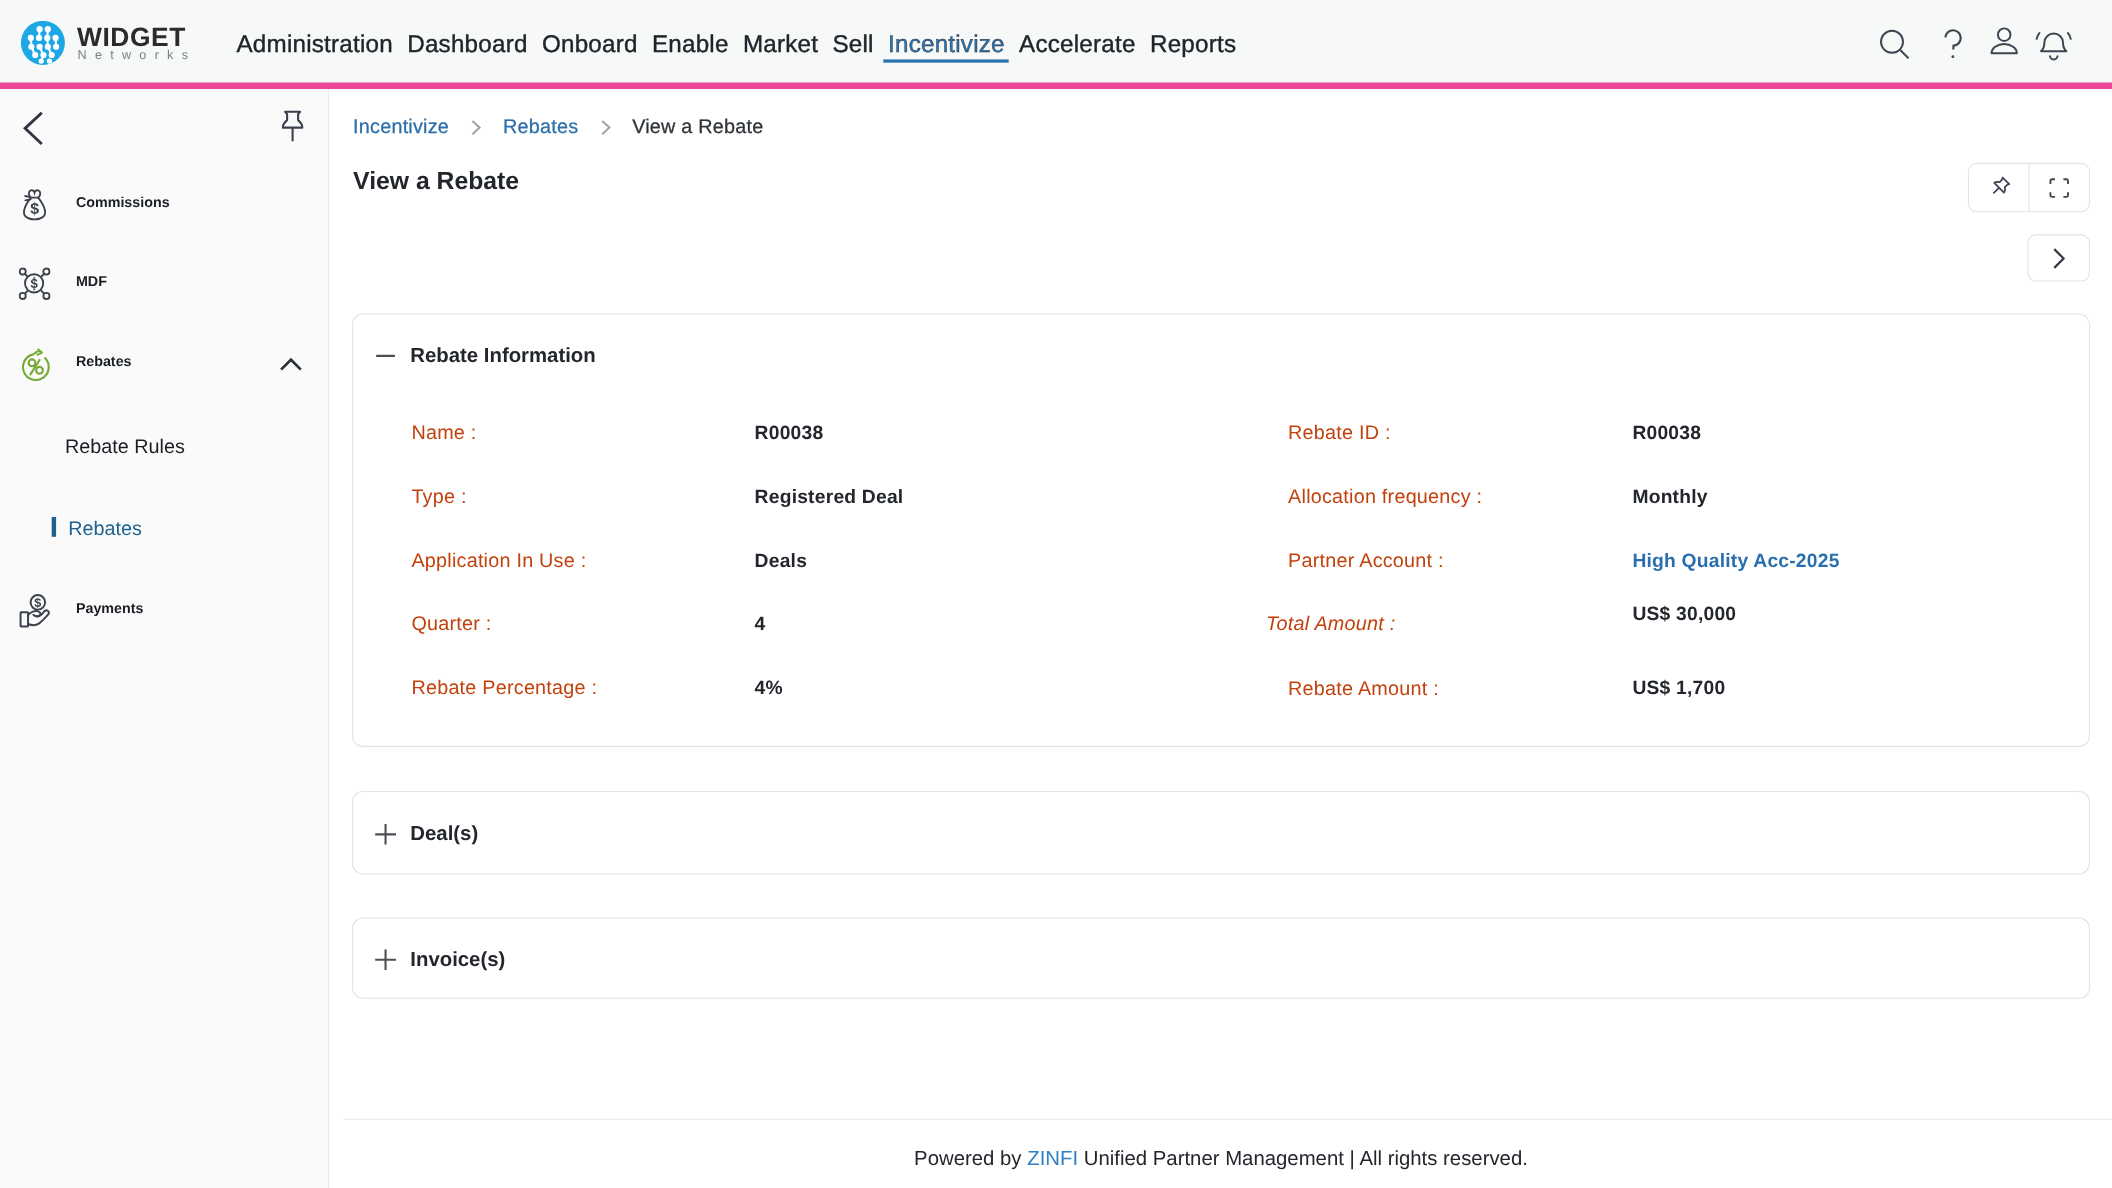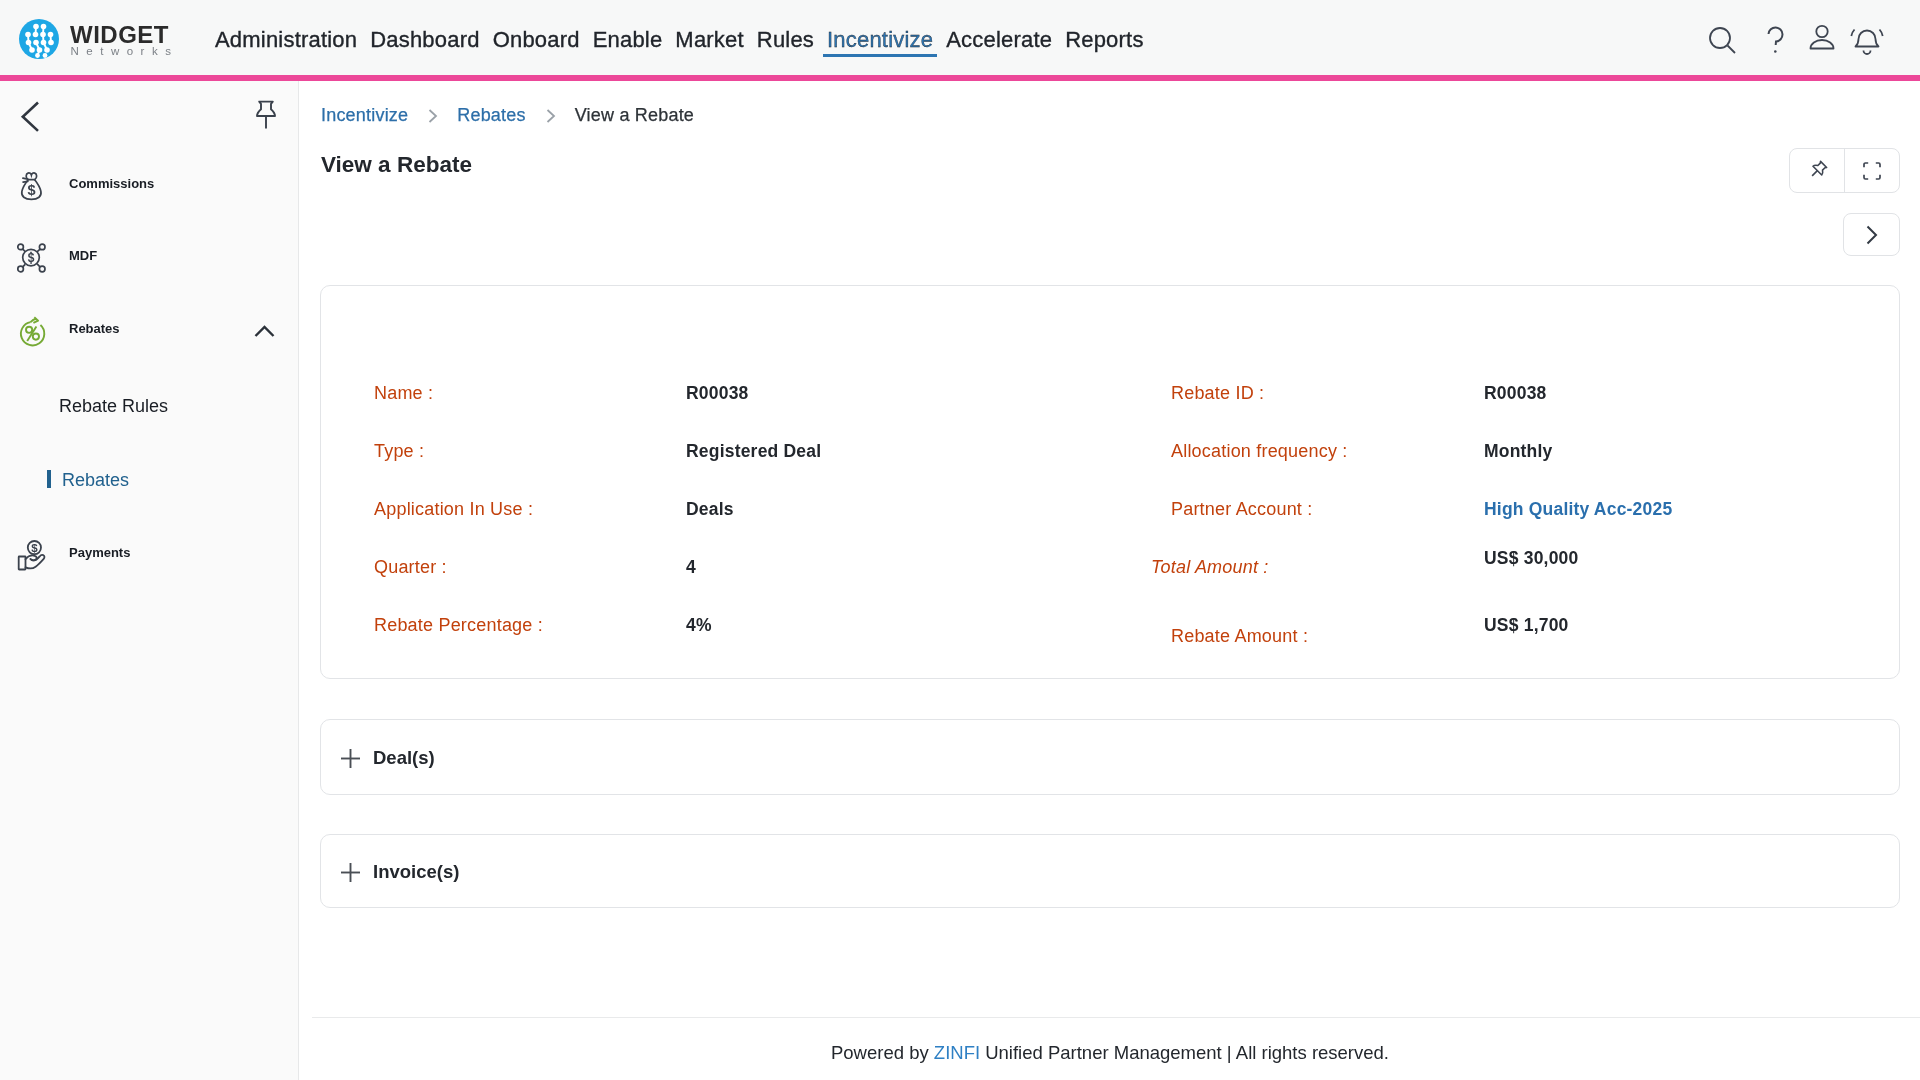--- a/index.html
+++ b/index.html
@@ -82,21 +82,21 @@
     </g>
   </svg>
   <div class="logo-widget">WIDGET</div>
   <div class="logo-networks">Networks</div>
   <div class="nav">
     <span>Administration</span>
       <span>Dashboard</span>
       <span>Onboard</span>
       <span>Enable</span>
       <span>Market</span>
-      <span>Rules</span>
+      <span>Sell</span>
       <span class="active">Incentivize</span>
       <span>Accelerate</span>
       <span>Reports</span>
   </div>
   <svg class="hicons" style="left:1708px" width="180" height="80" viewBox="0 0 180 80" fill="none" stroke="#3e4551" stroke-width="1.8">
     <circle cx="12" cy="38" r="10"></circle>
       <line x1="19.5" y1="45.5" x2="27" y2="53"></line>
     <path d="M60.5 34 a7 7 0 1 1 7.5 7.5 l-0.3 3.5" stroke-width="2"></path>
       <circle cx="67.3" cy="51.5" r="1.3" fill="#3e4551" stroke="none"></circle>
     <circle cx="114" cy="31.5" r="5.7"></circle>
@@ -196,20 +196,26 @@
       </svg>
     </div>
   </div>
   <div class="btn" style="left:1543px; top:132px; width:57px; height:43px;">
     <svg width="15" height="22" viewBox="0 0 15 22" fill="none" stroke="#333a44" stroke-width="2">
         <path d="M3.5 2.5 L12 11 L3.5 19.5"></path>
       </svg>
   </div>
 
   <div class="card" style="top:204px; height:394px;">
+    <div class="card-head">
+      <svg width="19" height="19" viewBox="0 0 19 19" stroke="#4a4f55" stroke-width="2">
+          <line x1="1" y1="9.5" x2="18" y2="9.5"></line>
+        </svg>
+      <div class="card-title">Rebate Information</div>
+    </div>
     <div class="lbl" style="left:53px; top:97px;">Name :</div>
     <div class="val" style="left:365px; top:97px;">R00038</div>
     <div class="lbl" style="left:850px; top:97px;">Rebate ID :</div>
     <div class="val" style="left:1163px; top:97px;">R00038</div>
 
     <div class="lbl" style="left:53px; top:155px;">Type :</div>
     <div class="val" style="left:365px; top:155px;">Registered Deal</div>
     <div class="lbl" style="left:850px; top:155px;">Allocation frequency :</div>
     <div class="val" style="left:1163px; top:155px;">Monthly</div>
 
@@ -218,21 +224,21 @@
     <div class="lbl" style="left:850px; top:213px;">Partner Account :</div>
     <div class="val" style="left:1163px; top:213px;"><a>High Quality Acc-2025</a></div>
 
     <div class="lbl" style="left:53px; top:271px;">Quarter :</div>
     <div class="val" style="left:365px; top:271px;">4</div>
     <div class="lbl" style="left:830px; top:271px;font-style:italic;">Total Amount :</div>
     <div class="val" style="left:1163px; top:262px;">US$ 30,000</div>
 
     <div class="lbl" style="left:53px; top:329px;">Rebate Percentage :</div>
     <div class="val" style="left:365px; top:329px;">4%</div>
-    <div class="lbl" style="left:850px; top:340px;">Rebate Amount :</div>
+    <div class="lbl" style="left:850px; top:330px;">Rebate Amount :</div>
     <div class="val" style="left:1163px; top:329px;">US$ 1,700</div>
   </div>
 
   <div class="card" style="top:638px; height:76px;">
     <div class="card-head" style="height:76px;">
       <svg width="19" height="19" viewBox="0 0 19 19" stroke="#4a4f55" stroke-width="1.9">
           <line x1="0" y1="9.5" x2="19" y2="9.5"></line>
           <line x1="9.5" y1="0" x2="9.5" y2="19"></line>
         </svg>
       <div class="card-title">Deal(s)</div>

